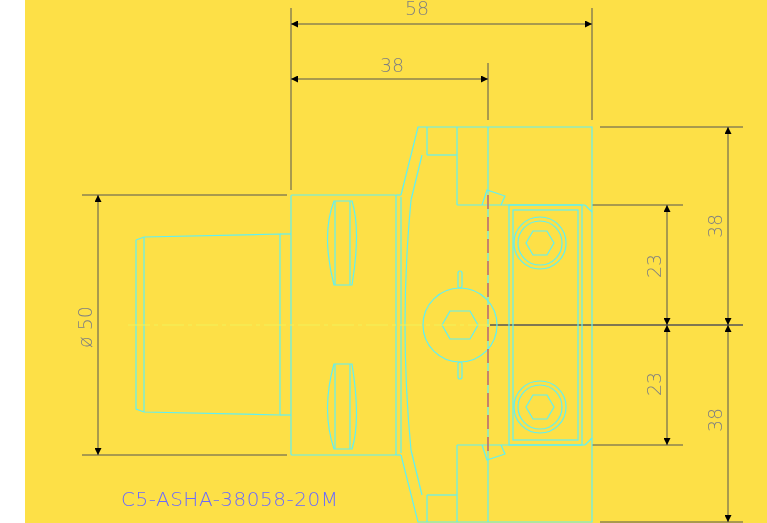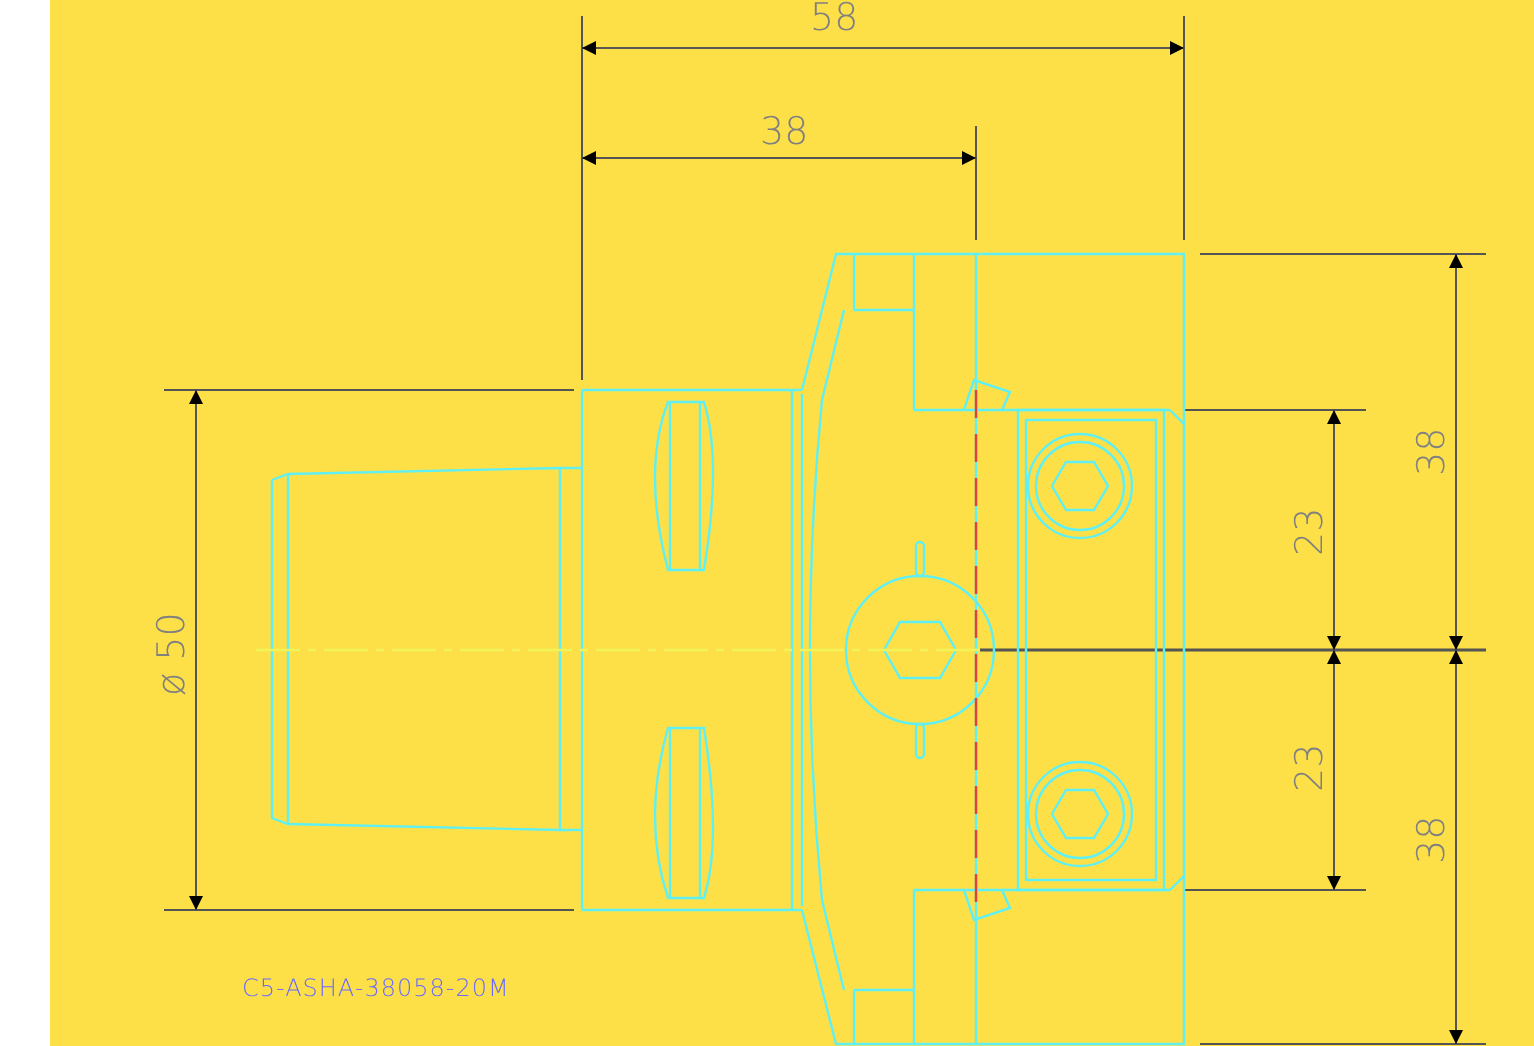--- a/index.html
+++ b/index.html
@@ -1,20 +1,20 @@
 <!DOCTYPE html>
 <html><head>
 <meta charset="utf-8">
 <style>
   html, body { margin: 0; padding: 0; background: #ffffff; }
   body { width: 767px; height: 523px; overflow: hidden; position: relative; font-family: "DejaVu Sans", sans-serif; }
   #canvas { position: absolute; left: 0; top: 0; width: 767px; height: 523px; background: #fde047; margin-left: 25px; }
   svg { position: absolute; left: 0; top: 0; }
   .dimtxt { font-family: "DejaVu Sans", sans-serif; font-size: 19px; fill: #808080; font-weight: 200; }
-  .label { position: absolute; left: 96px; top: 487px; font-family: "DejaVu Sans", sans-serif; font-size: 12px; color: #6a6aff; letter-spacing: 0.5px; font-weight: 200; }
+  .label { position: absolute; left: 96px; top: 487px; font-family: "DejaVu Sans", sans-serif; font-size: 20px; color: #6a6aff; letter-spacing: 0.5px; font-weight: 200; }
 </style>
 </head>
 <body>
 
 <div id="canvas">
   <svg width="767" height="523" viewBox="0 0 767 523">
     <defs>
       <marker id="arr" viewBox="0 0 10 10" refX="10" refY="5" markerWidth="14" markerHeight="7" orient="auto-start-reverse" markerUnits="userSpaceOnUse">
         <path d="M0,0 L10,5 L0,10 z" fill="#000"></path>
       </marker>

